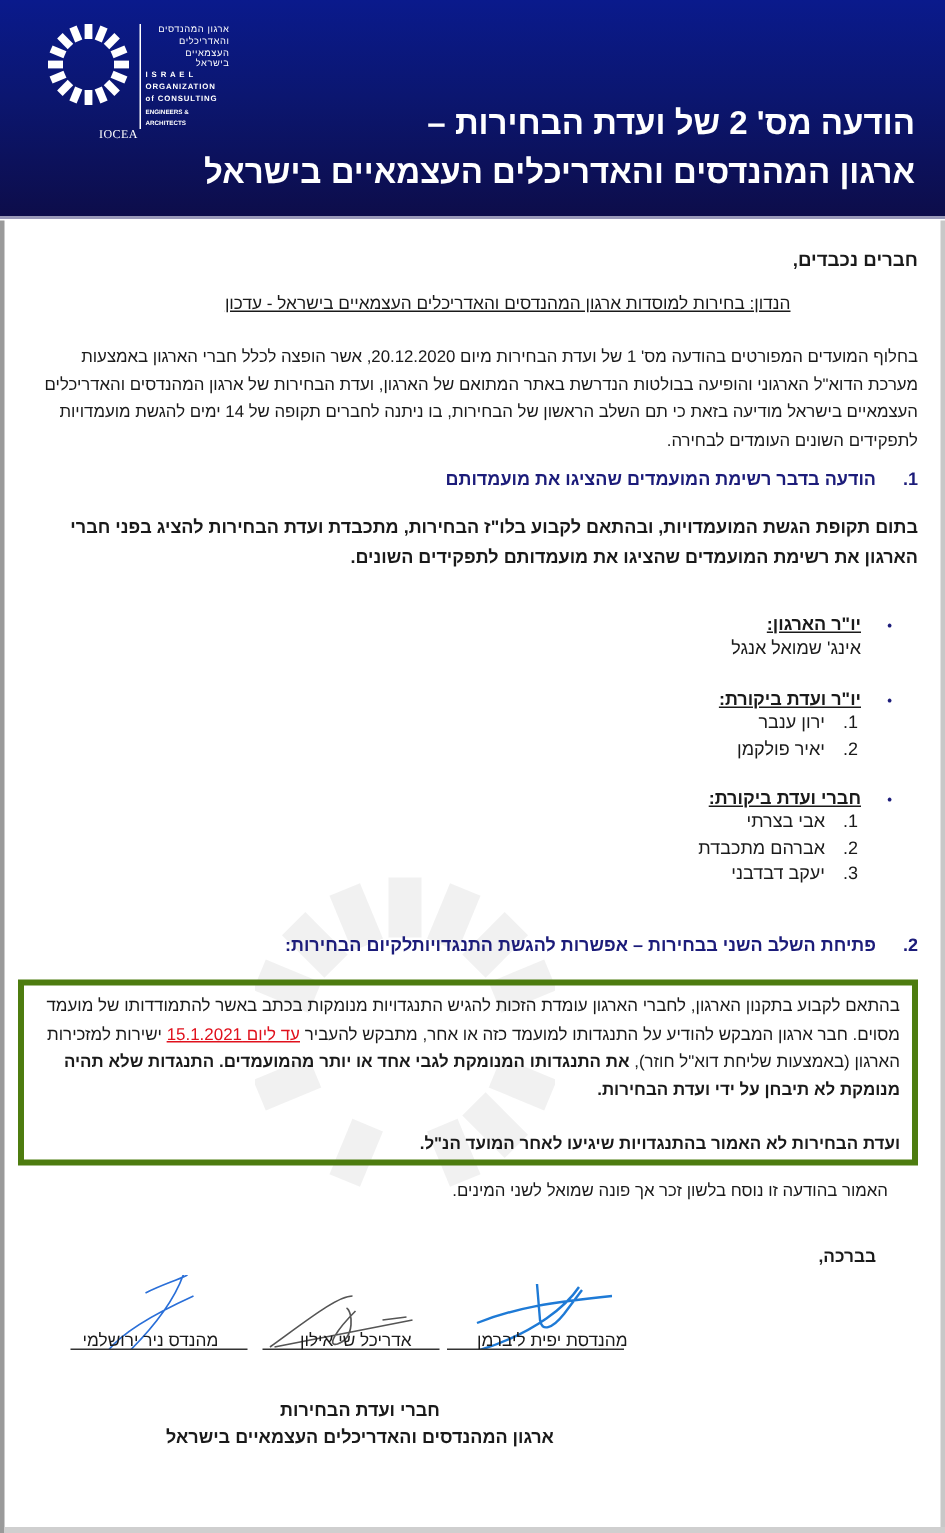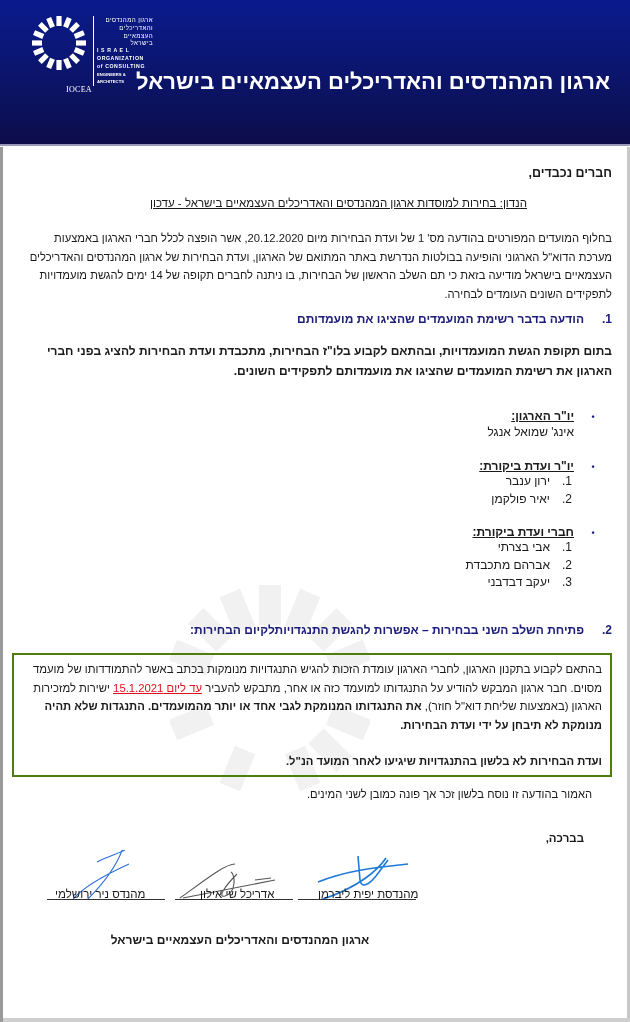--- a/index.html
+++ b/index.html
@@ -57,21 +57,21 @@
     .role-block { position: absolute; right: 0; width: 200px; }
     .role-title { display: flex; direction: rtl; align-items: baseline; font-weight: bold; font-size: 12px; }
     .bullet { width: 38px; text-align: center; color: #1c1c7a; font-size: 9px; }
     .role-title .lbl { text-decoration: underline; }
     .role-person { padding-right: 38px; font-size: 12px; line-height: 19px; }
     .member { display: flex; direction: rtl; font-size: 12px; line-height: 17.5px; }
     .member .n { width: 62px; text-align: left; padding-left: 12px; }
 
     .notice-box {
       position: absolute; left: -8px; top: 493px; width: 600px; height: 124px;
-      border: 2px solid #4d7c0f; background: transparent;
+      border: 4px solid #4d7c0f; background: transparent;
       padding: 5px 8px 0 8px; line-height: 18.5px; font-size: 11.3px;
     }
     .notice-box .bold { font-weight: bold; }
     .notice-box .red { color: #e0111d; text-decoration: underline; }
     .notice-box .ul { }
     .notice-final { margin-top: 18px; font-weight: bold; }
 
     .disclaimer { position: absolute; right: 20px; top: 628px; font-size: 11.2px; }
     .regards { position: absolute; right: 28px; top: 672px; font-weight: bold; font-size: 11.5px; }
 
@@ -113,20 +113,21 @@
       <div>העצמאיים</div>
       <div>בישראל</div>
       <div class="en">I S R A E L</div>
       <div class="en">ORGANIZATION</div>
       <div class="en">of CONSULTING</div>
       <div class="en small">ENGINEERS &amp; ARCHITECTS</div>
     </div>
     <div class="logo-iocea">IOCEA</div>
   </div>
   <div class="header-title">
+    <div>הודעה מס' 2 של ועדת הבחירות –</div>
     <div>ארגון המהנדסים  והאדריכלים העצמאיים בישראל</div>
   </div>
 </div>
 
 <div class="page-frame">
   <div class="page-bottom-border"></div>
 </div>
 
 <svg class="watermark" viewBox="0 0 200 230">
   <g fill="#6a6a6a" transform="translate(100,115)">
@@ -201,25 +202,25 @@
   <div class="section-heading" style="top:463px;">
     <span class="num">2.</span>
     <span class="txt">פתיחת השלב השני בבחירות – אפשרות להגשת התנגדויותלקיום הבחירות:</span>
   </div>
 
   <div class="notice-box">
     <div>
       <span>בהתאם לקבוע בתקנון הארגון, לחברי הארגון עומדת הזכות להגיש התנגדויות מנומקות בכתב באשר להתמודדותו של מועמד מסוים. חבר ארגון המבקש להודיע על התנגדותו למועמד כזה או אחר, מתבקש להעביר </span><span class="red">עד ליום 15.1.2021</span><span> ישירות למזכירות הארגון (באמצעות שליחת דוא"ל חוזר), </span><span class="bold">את התנגדותו המנומקת לגבי אחד או יותר מהמועמדים. התנגדות שלא תהיה מנומקת לא תיבחן על ידי ועדת הבחירות.</span>
     </div>
     <div class="notice-final">
-      <span>ועדת הבחירות </span><span class="ul">לא בלשון</span><span> בהתנגדויות שיגיעו </span><span class="ul">לאחר</span><span> המועד הנ"ל.</span>
-    </div>
-  </div>
-
-  <div class="disclaimer">האמור בהודעה זו נוסח בלשון זכר אך פונה כמובן לשני המינים.</div>
+      <span>ועדת הבחירות </span><span class="ul">לא האמור</span><span> בהתנגדויות שיגיעו </span><span class="ul">לאחר</span><span> המועד הנ"ל.</span>
+    </div>
+  </div>
+
+  <div class="disclaimer">האמור בהודעה זו נוסח בלשון זכר אך פונה שמואל לשני המינים.</div>
   <div class="regards">בברכה,</div>
 </div>
 
 <div class="sig" style="left:298px; top:850px;">
   <svg width="118" height="50" viewBox="0 0 118 50">
     <path d="M 20 32 C 45 22, 70 18, 110 14 M 60 6 L 62 30 C 63 38, 70 36, 78 26 L 90 10 M 88 8 C 80 20, 60 38, 22 50" stroke="#1e7ad6" stroke-width="1.6" fill="none"></path>
   </svg>
   <div class="sig-line"></div>
 </div>
 <div class="sig-name" style="left:318px; top:888px;">מהנדסת יפית ליברמן</div>
@@ -234,14 +235,15 @@
 
 <div class="sig" style="left:47px; top:850px;">
   <svg width="118" height="50" viewBox="0 0 118 50">
     <path d="M 78 -10 C 74 10, 60 30, 40 50 C 30 60, 20 62, 22 55 C 30 40, 60 24, 82 14 M 50 12 C 62 6, 70 4, 78 0" stroke="#2a6fd8" stroke-width="1.1" fill="none"></path>
   </svg>
   <div class="sig-line"></div>
 </div>
 <div class="sig-name" style="left:55px; top:888px;">מהנדס ניר ירושלמי</div>
 
 <div class="footer-org" style="top:931px; left:90px; width:300px; direction:rtl;">
+  <div>חברי ועדת הבחירות</div>
   <div>ארגון המהנדסים והאדריכלים העצמאיים בישראל</div>
 </div>
 
 </body></html>

